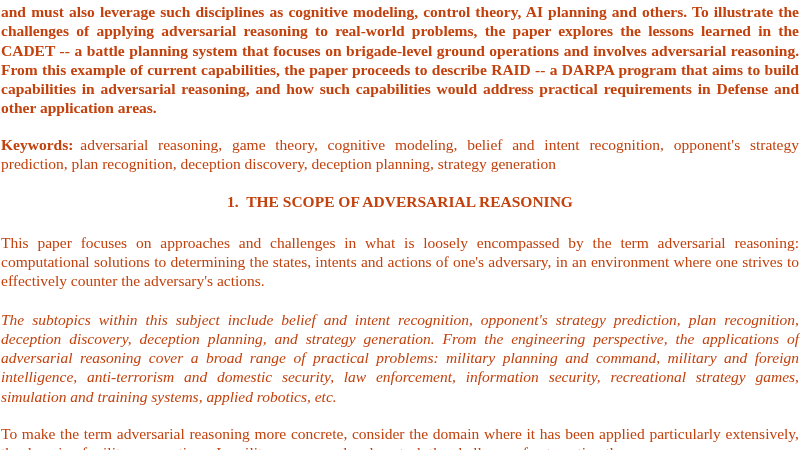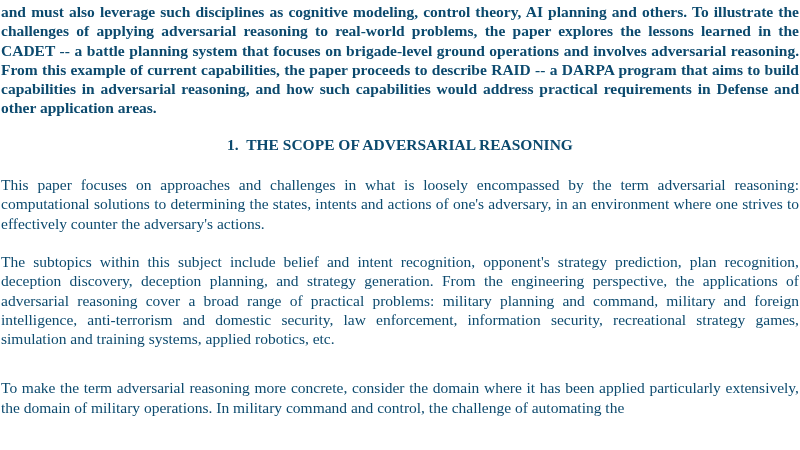--- a/index.html
+++ b/index.html
@@ -8,21 +8,21 @@
     background: #ffffff;
   }
   .page {
     position: relative;
     width: 800px;
     height: 450px;
     overflow: hidden;
     box-sizing: border-box;
     padding: 2px 1px 0 1px;
     background: #ffffff;
-    color: #0c4a6e;
+    color: #c2410c;
     font-family: "Liberation Serif", "DejaVu Serif", serif;
     font-size: 15.5px;
     line-height: 19.3px;
     text-align: justify;
   }
   .page p {
     margin: 0 0 19px 0;
   }
   p.abstract-cont {
     font-weight: bold;
@@ -37,30 +37,31 @@
   }
   h2.section-heading {
     font-size: 15.5px;
     line-height: 19.3px;
     font-weight: bold;
     text-align: center;
     margin: 12px 0 21px 0;
     white-space: pre-wrap;
   }
   p.body-1 { margin-bottom: 19px; }
-  p.body-2 { margin-bottom: 30px; }
+  p.body-2 { margin-bottom: 18px; font-style: italic; }
   p.body-3 { margin-bottom: 0; }
 </style>
 </head>
 <body>
 
 <div class="page">
 
   <p class="abstract-cont">and must also leverage such disciplines as cognitive modeling, control theory, AI planning and others. To illustrate the challenges of applying adversarial reasoning to real-world problems, the paper explores the lessons learned in the CADET -- a battle planning system that focuses on brigade-level ground operations and involves adversarial reasoning. From this example of current capabilities, the paper proceeds to describe RAID -- a DARPA program that aims to build capabilities in adversarial reasoning, and how such capabilities would address practical requirements in Defense and other application areas.</p>
 
+  <p class="keywords"><span class="kw-label">Keywords:</span><span>adversarial reasoning, game theory, cognitive modeling, belief and intent recognition, opponent's strategy prediction, plan recognition, deception discovery, deception planning, strategy generation</span></p>
 
   <h2 class="section-heading">1.  THE SCOPE OF ADVERSARIAL REASONING</h2>
 
   <p class="body-1">This paper focuses on approaches and challenges in what is loosely encompassed by the term adversarial reasoning: computational solutions to determining the states, intents and actions of one's adversary, in an environment where one strives to effectively counter the adversary's actions.</p>
 
   <p class="body-2">The subtopics within this subject include belief and intent recognition, opponent's strategy prediction, plan recognition, deception discovery, deception planning, and strategy generation. From the engineering perspective, the applications of adversarial reasoning cover a broad range of practical problems: military planning and command, military and foreign intelligence, anti-terrorism and domestic security, law enforcement, information security, recreational strategy games, simulation and training systems, applied robotics, etc.</p>
 
   <p class="body-3">To make the term adversarial reasoning more concrete, consider the domain where it has been applied particularly extensively, the domain of military operations. In military command and control, the challenge of automating the</p>
 
 </div>

